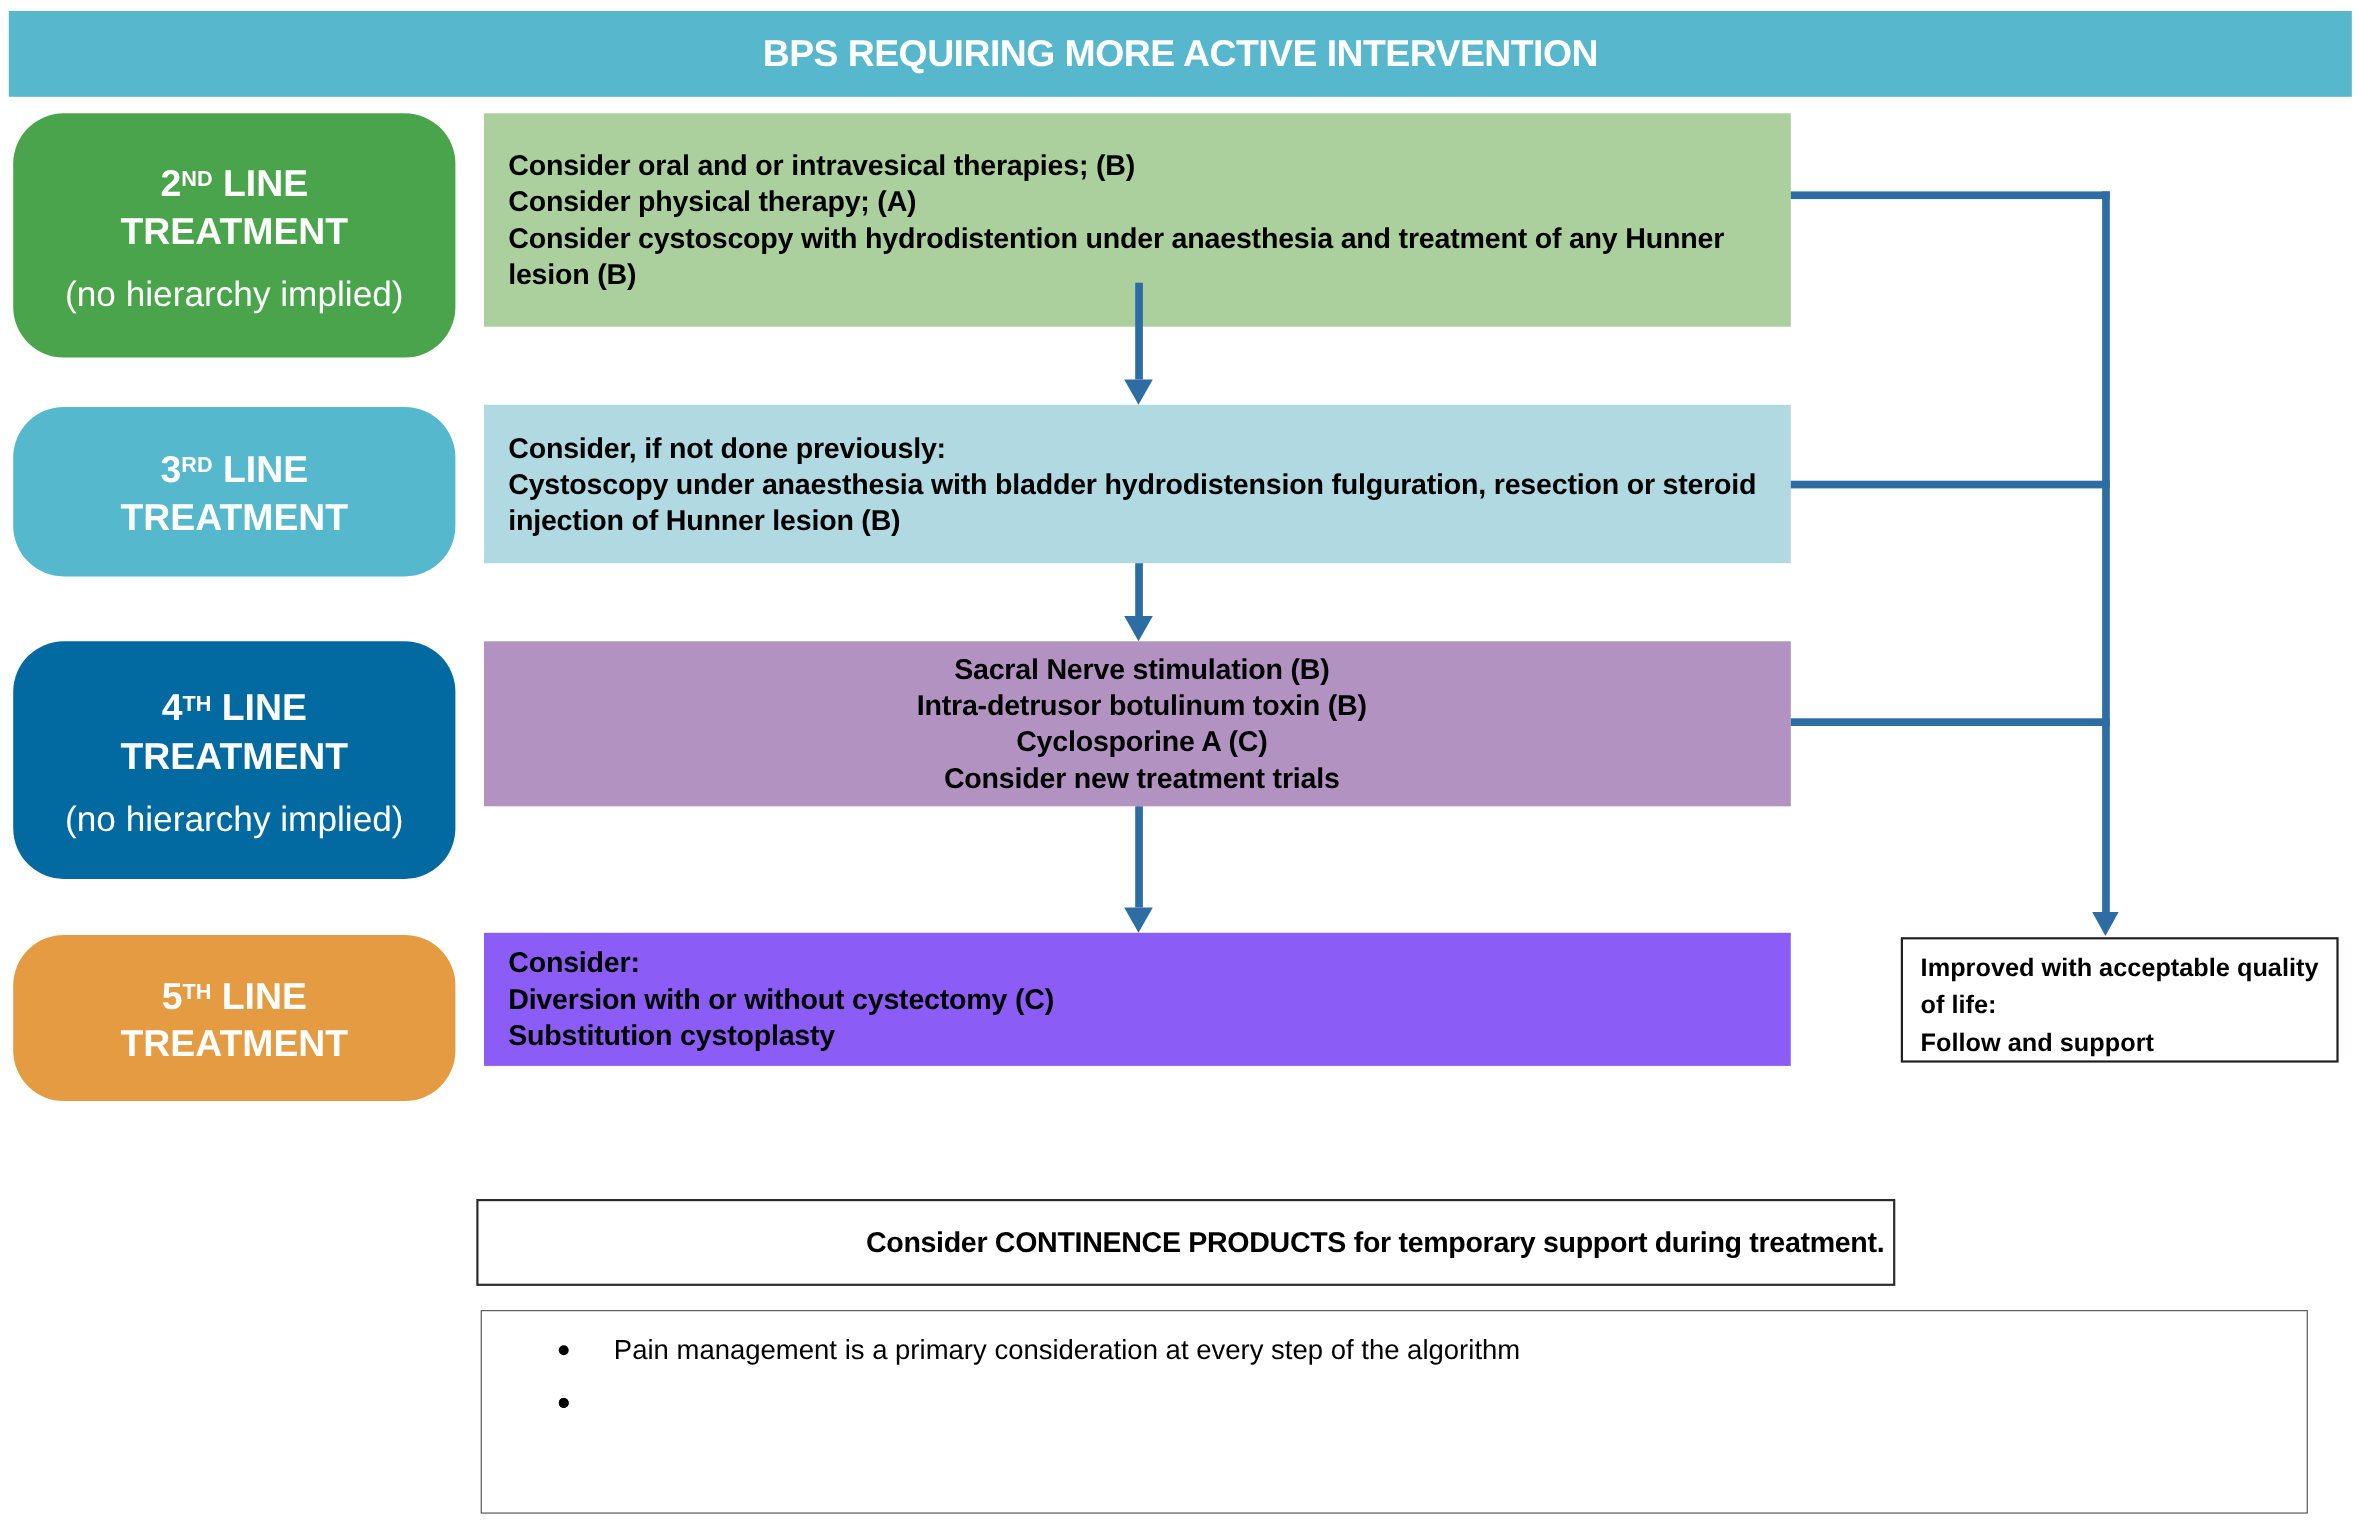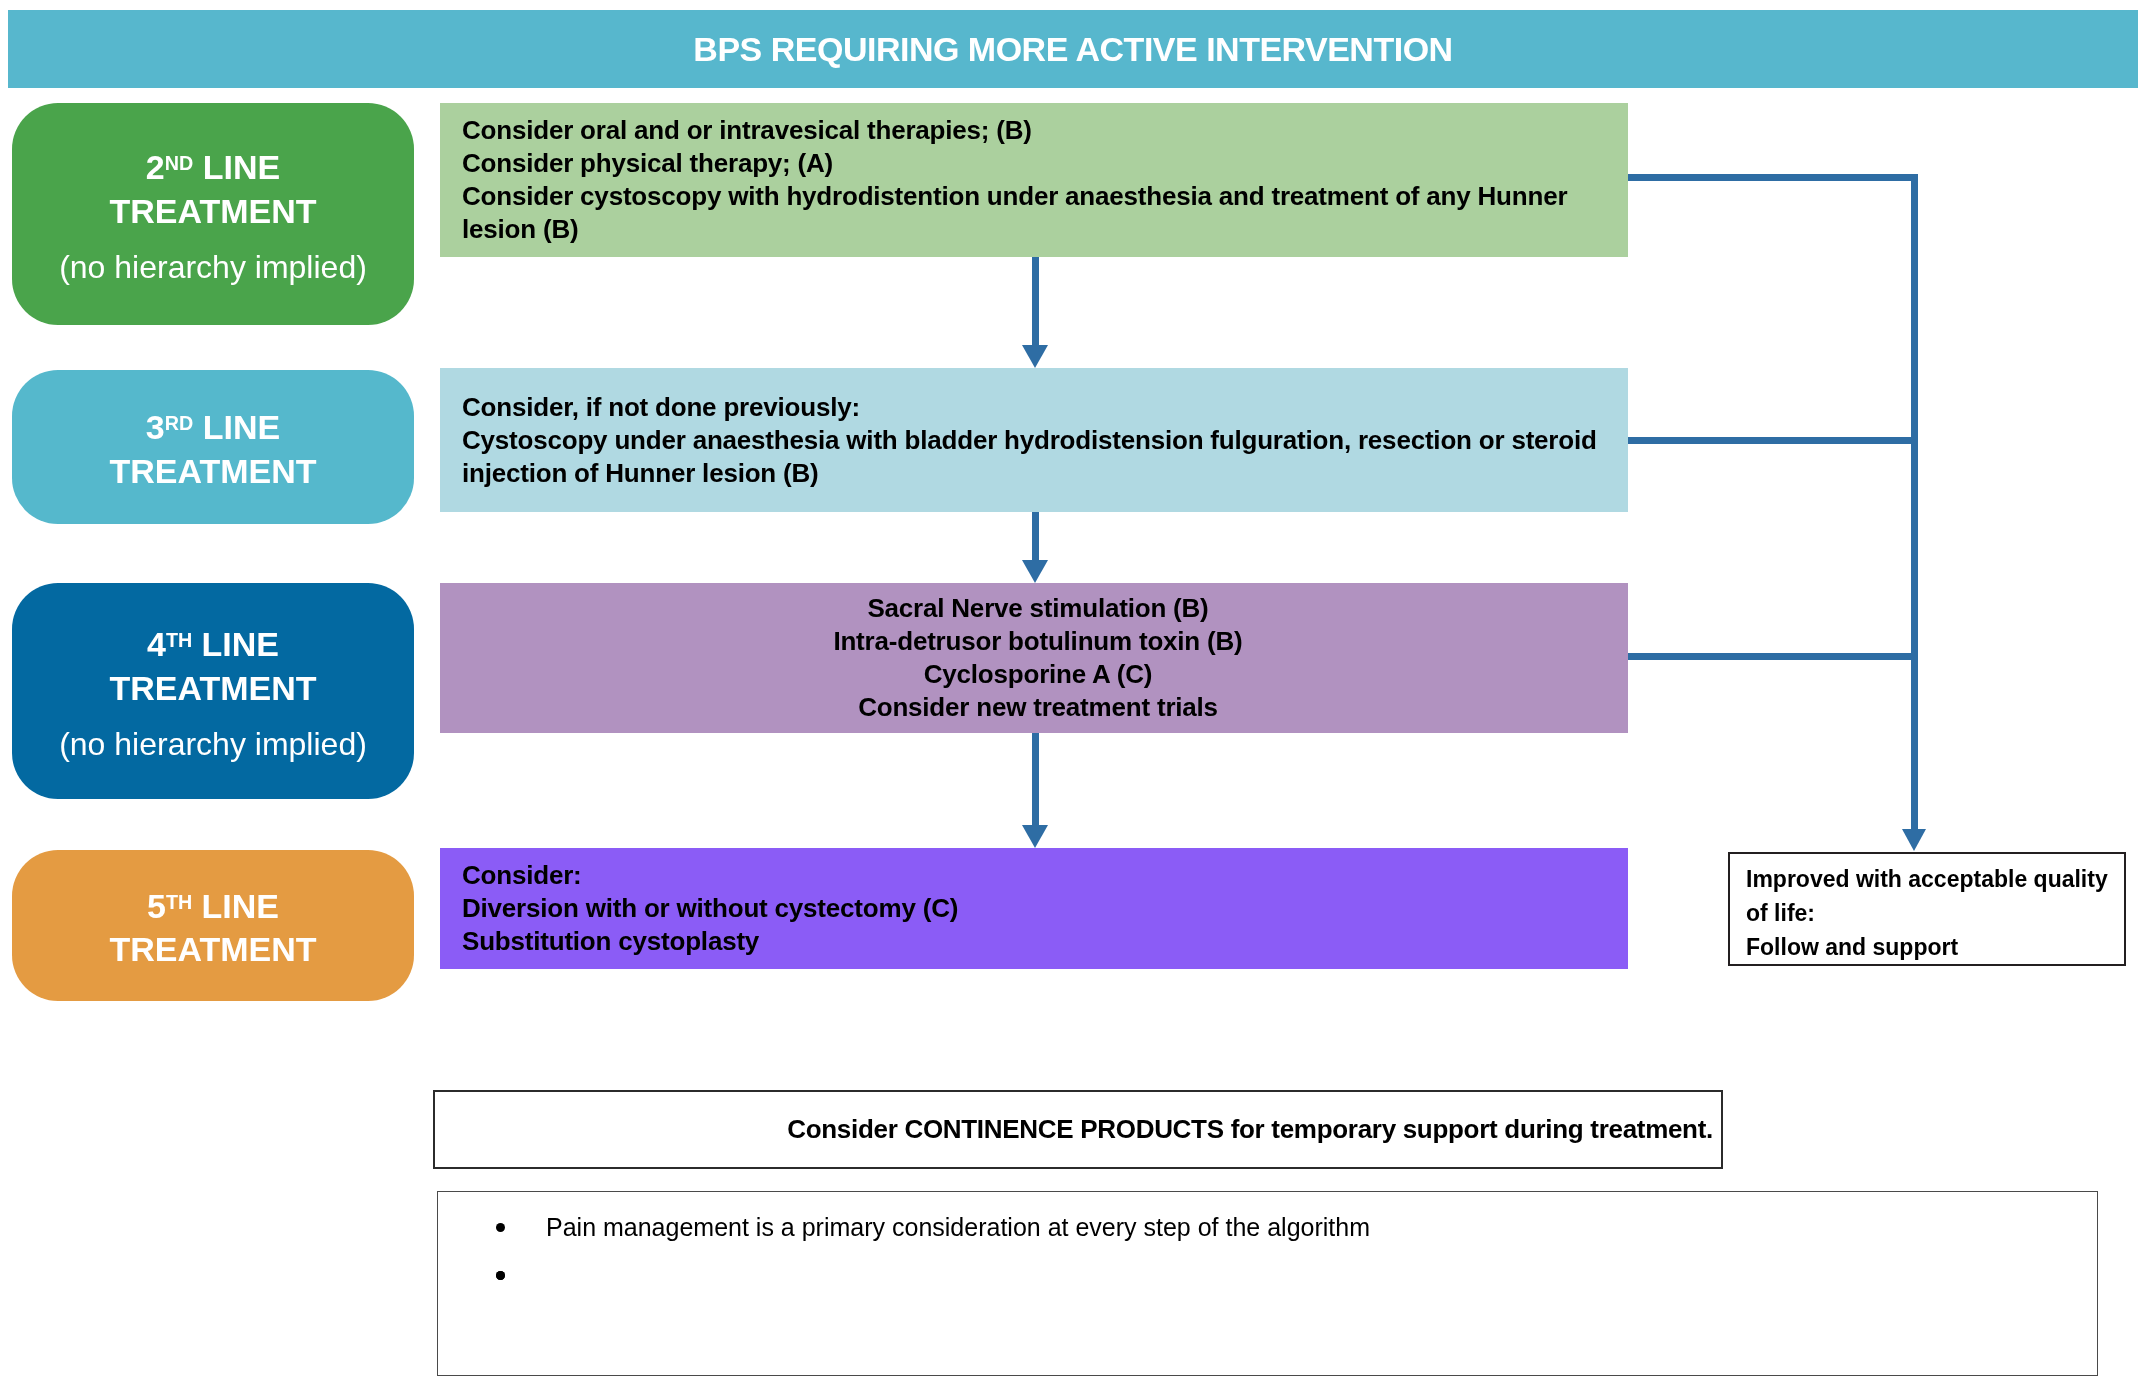--- a/index.html
+++ b/index.html
@@ -28,21 +28,21 @@
   .lb2{top:103px;height:222px;}
   .lb3{top:370px;height:154px;}
   .lb4{top:583px;height:216px;}
   .lb5{top:850px;height:151px;}
   
   .content-box{
     position:absolute;left:440px;width:1188px;box-sizing:border-box;
     padding:0 14px 0 22px;display:flex;flex-direction:column;justify-content:center;
     color:#000;font-weight:700;font-size:26px;line-height:33px;letter-spacing:-0.2px;
   }
-  .cb2{top:103px;height:154px;}
+  .cb2{top:103px;height:194px;}
   .cb3{top:368px;height:144px;}
   .cb4{top:583px;height:150px;align-items:center;}
   .cb5{top:848px;height:121px;}
   
   .stem{position:absolute;width:7px;background:#2e6da4;}
   .head{position:absolute;width:0;height:0;border-left:13px solid transparent;border-right:13px solid transparent;border-top:23px solid #2e6da4;}
   
   .hline{position:absolute;height:7px;background:#2e6da4;}
   .vline{position:absolute;width:7px;background:#2e6da4;}
   
@@ -54,21 +54,21 @@
   
   .note-box{
     position:absolute;left:433px;top:1090px;width:1290px;height:79px;box-sizing:border-box;
     border:2px solid #2b2b2b;display:flex;flex-direction:column;justify-content:center;
     text-align:right;padding-right:8px;font-size:26px;font-weight:700;line-height:33px;
     letter-spacing:-0.3px;color:#000;
   }
   
   .bullets-box{
     position:absolute;left:437px;top:1191px;width:1661px;height:185px;box-sizing:border-box;
-    border:1px solid #4a4a4a;padding:20px 18px 0 0;color:#000;
+    border:1px solid #4a4a4a;padding:20px 18px 0 12px;color:#000;
   }
   .bullet-item{position:relative;margin-bottom:17px;padding-left:108px;font-size:25px;line-height:31px;text-align:justify;}
   .bullet-dot{position:absolute;left:58px;top:11px;width:9px;height:9px;border-radius:50%;background:#000;}
 </style>
 </head>
 <body>
 
 <div class="canvas">
 
   <div class="header-bar" style="background: rgb(87, 183, 205);">

